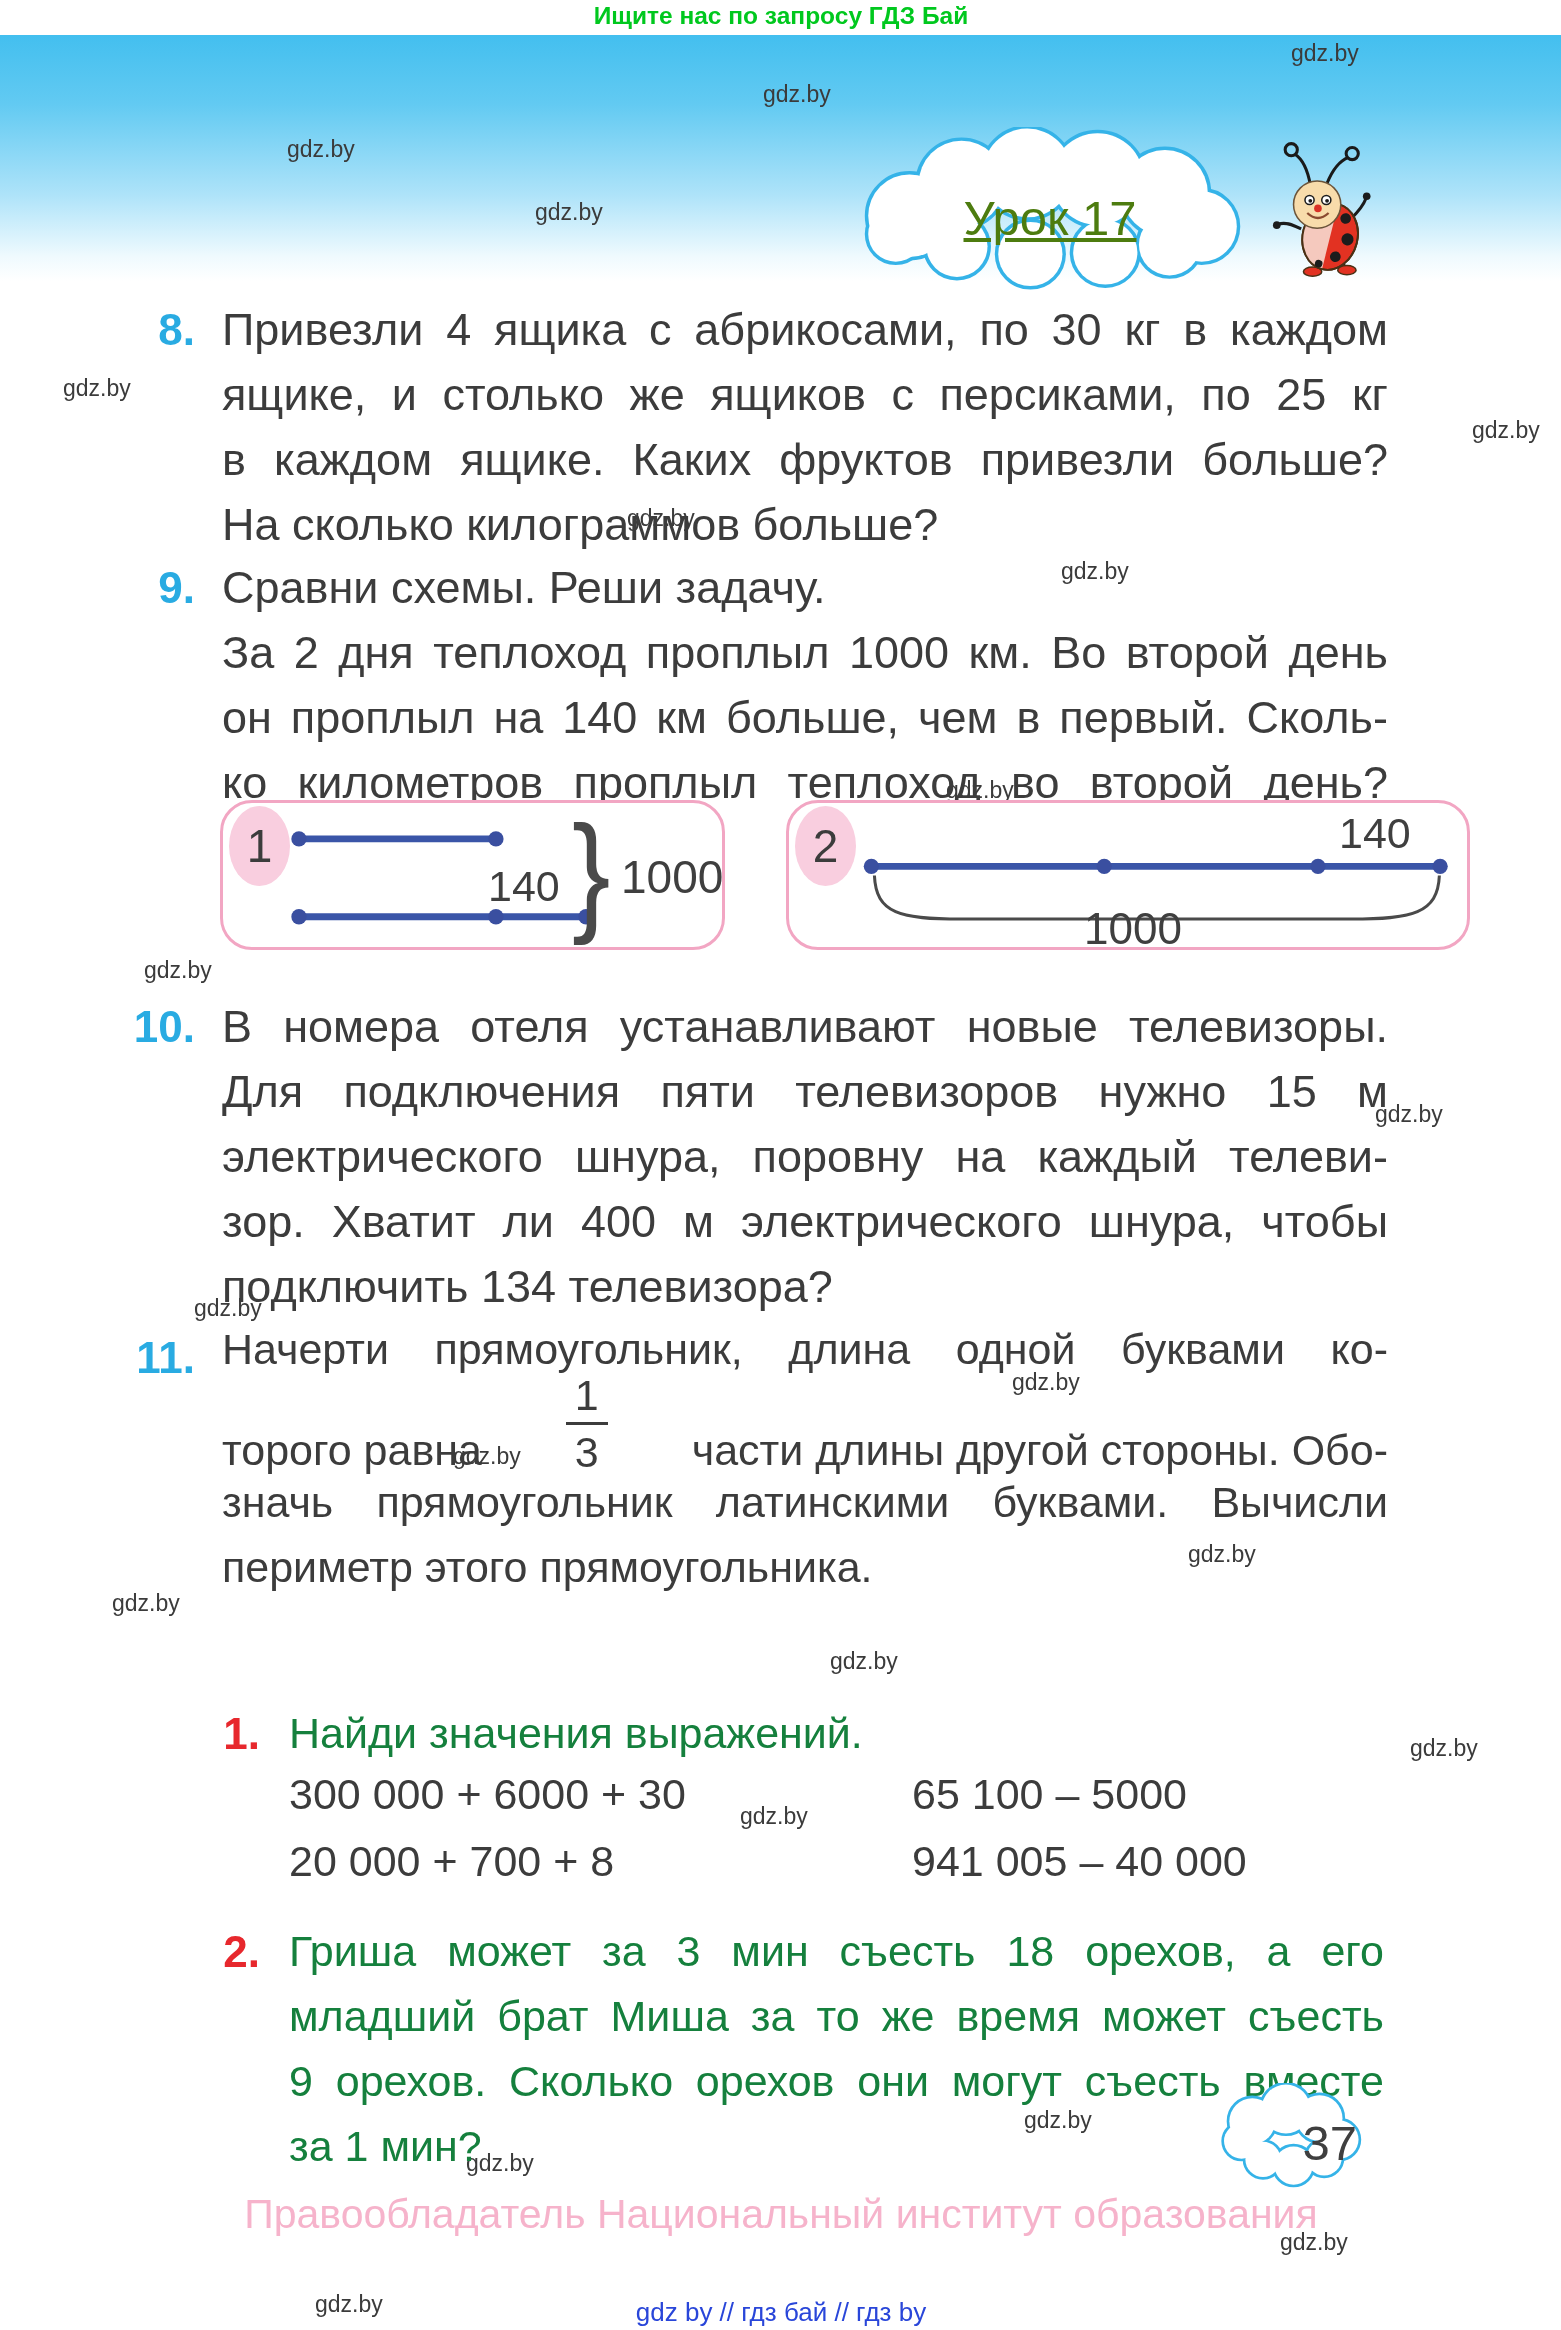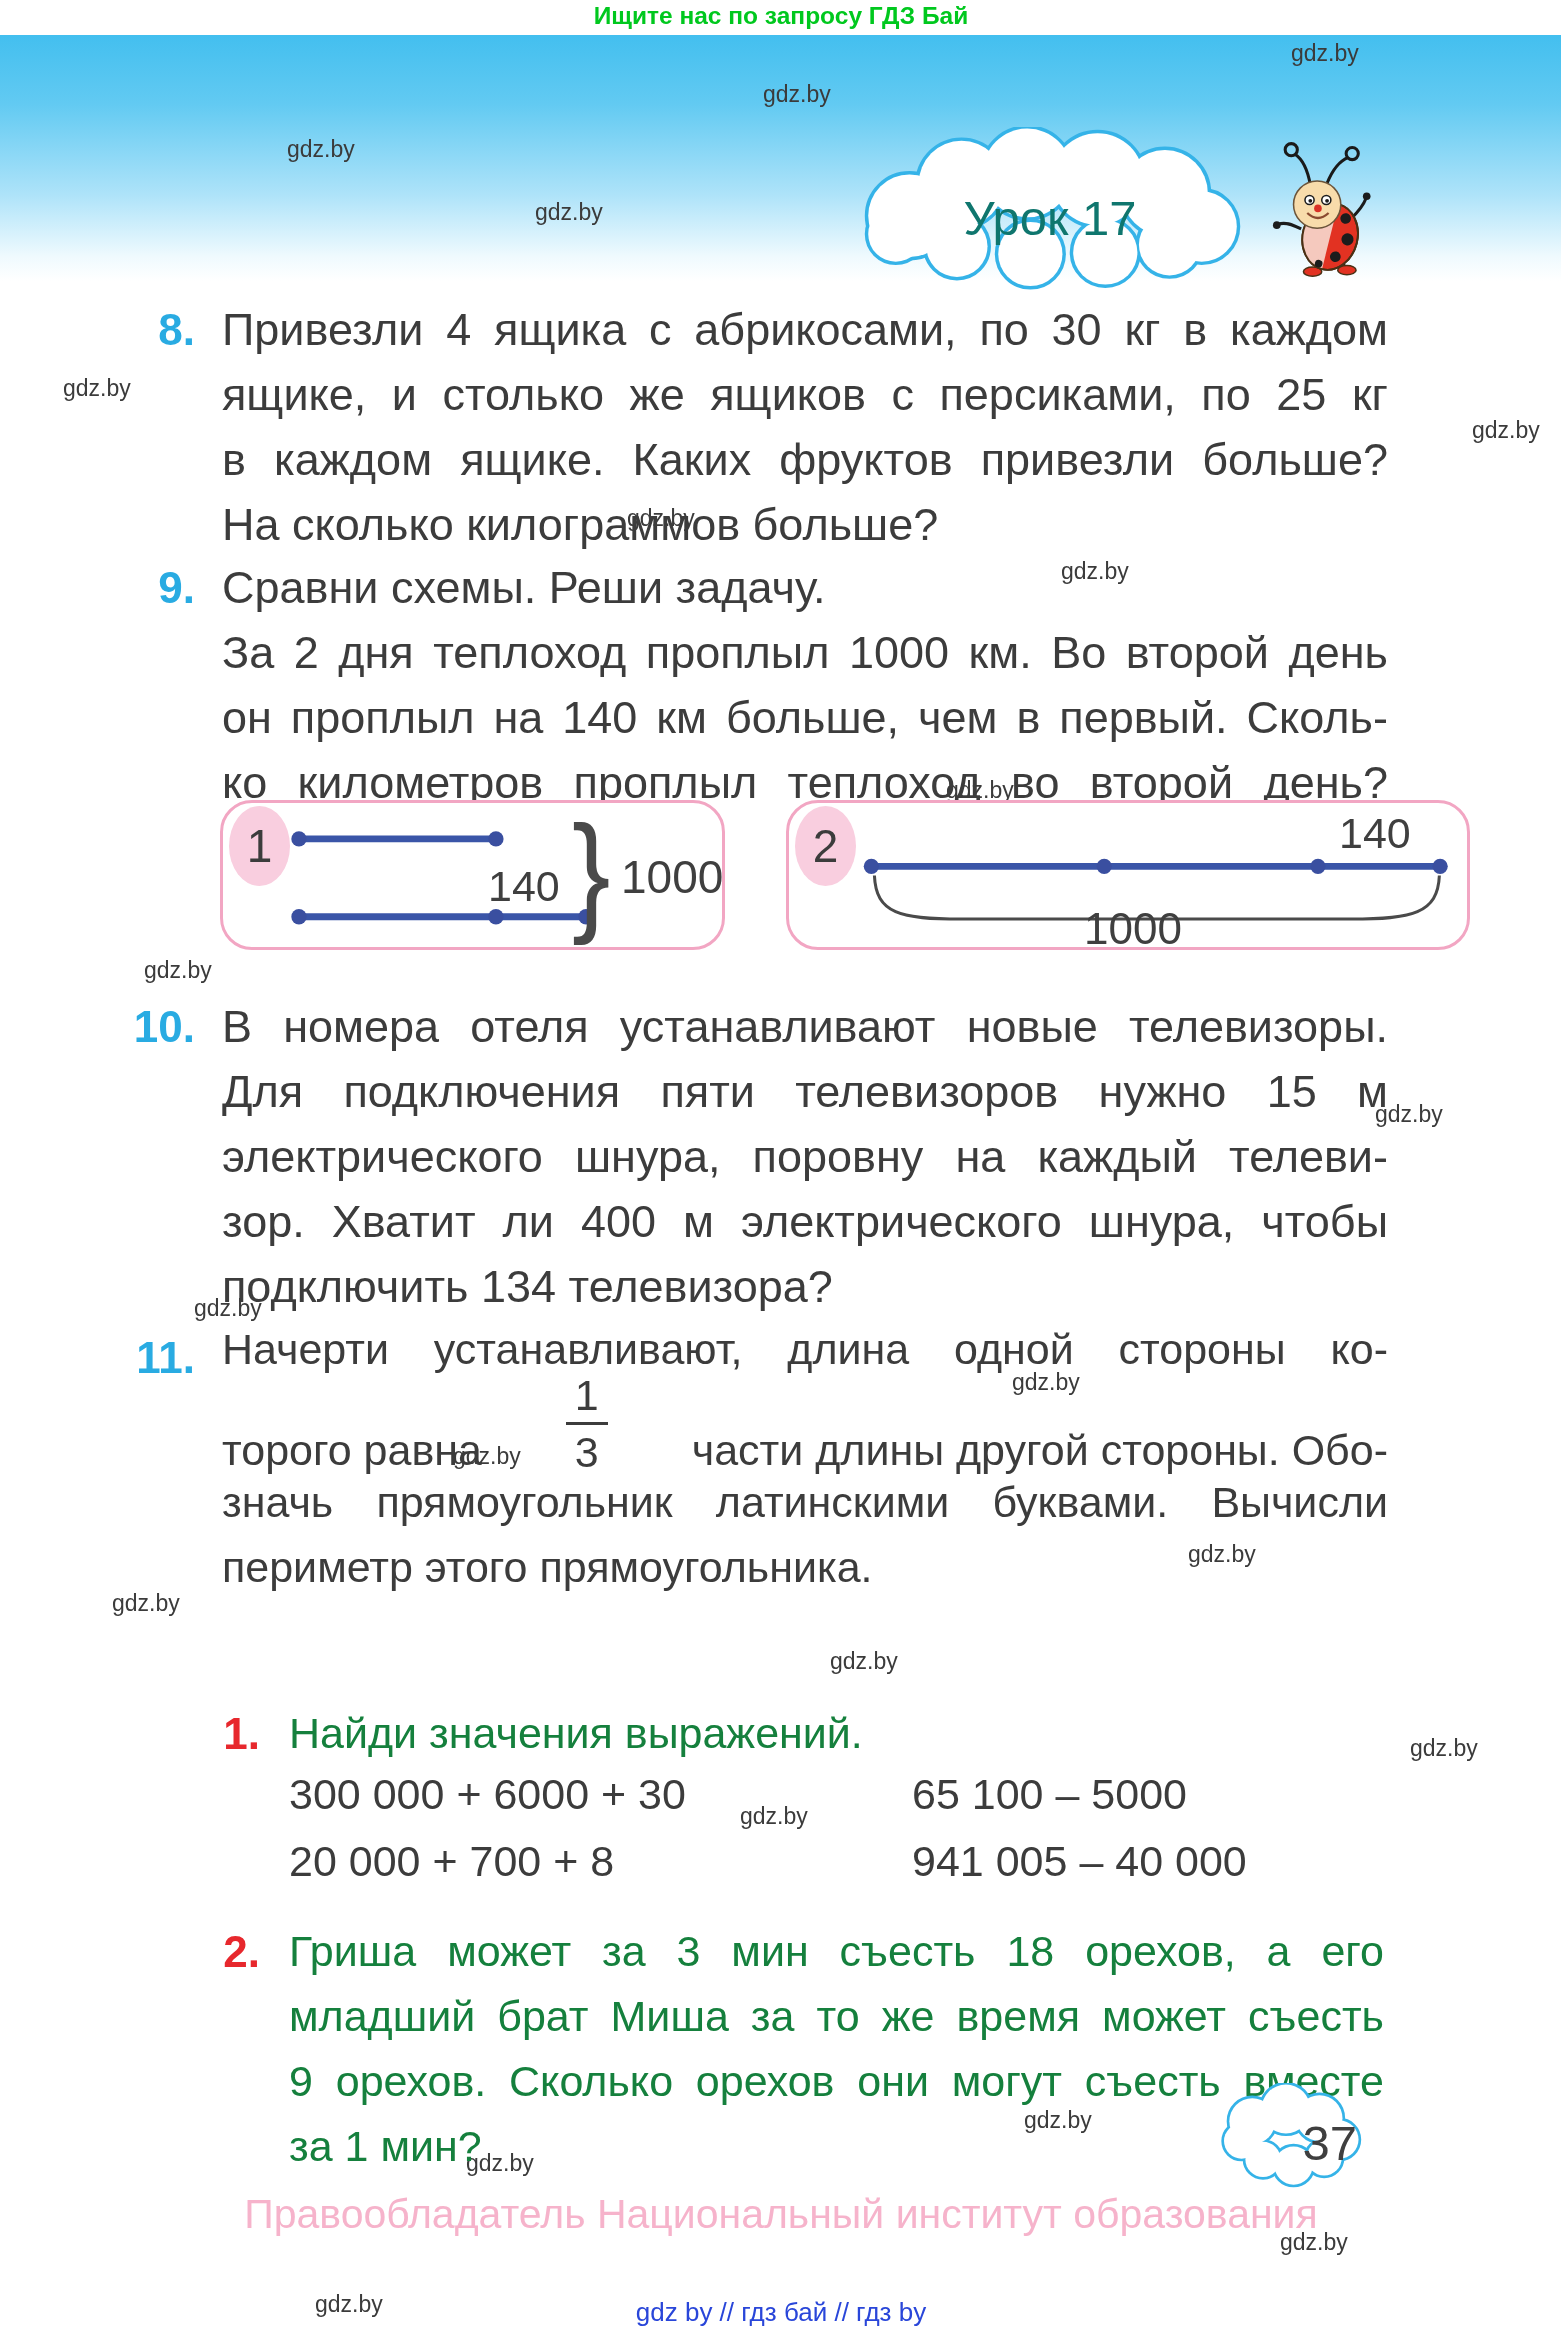--- a/index.html
+++ b/index.html
@@ -4,21 +4,21 @@
 <style>
   html,body{margin:0;padding:0;background:#fff;}
   .page{position:relative;width:1562px;height:2330px;background:#ffffff;overflow:hidden;
         font-family:"Liberation Sans",sans-serif;color:#3c3c3c;}
   .promo{position:absolute;top:1.5px;left:0;right:0;text-align:center;
          font-size:24.5px;font-weight:700;color:#00C81E;}
   .sky{position:absolute;top:35px;left:0;width:100%;height:246px;
        background:linear-gradient(180deg,#43BFEF 0%,#62CAF2 28%,#AEE3F9 65%,#EFFAFE 90%,#ffffff 100%);}
   .wm{position:absolute;font-size:23px;color:#3b3b3b;white-space:nowrap;}
   .lesson-text{position:absolute;left:862px;top:190px;width:376px;text-align:center;
-               font-size:49px;color:#0f766e;}
+               font-size:49px;color:#4d7c0f;text-decoration:underline;}
   .pnum{position:absolute;left:88px;width:107px;text-align:right;
         font-size:44px;font-weight:bold;line-height:65px;}
   .blue{color:#29ABE2;}
   .red{color:#E7282D;}
   .tblock{position:absolute;left:222px;width:1166px;font-size:45px;line-height:65px;color:#3c3c3c;}
   .jl{text-align:justify;text-align-last:justify;}
   .ll{text-align:left;}
   .aline{position:absolute;left:222px;width:1166px;font-size:43px;color:#3c3c3c;}
   .fline{display:flex;align-items:flex-end;justify-content:space-between;height:136px;}
   .frac{display:inline-block;text-align:center;font-size:43px;line-height:1.05;color:#3c3c3c;}
@@ -182,21 +182,21 @@
   <div class="pnum blue" style="top:994px">10.</div>
   <div class="tblock" style="top:994px">
     <div class="jl">В номера отеля устанавливают новые телевизоры.</div>
     <div class="jl">Для подключения пяти телевизоров нужно 15 м</div>
     <div class="jl">электрического шнура, поровну на каждый телеви-</div>
     <div class="jl">зор. Хватит ли 400 м электрического шнура, чтобы</div>
     <div class="ll">подключить 134 телевизора?</div>
   </div>
 
   <div class="pnum blue" style="top:1325px">11.</div>
-  <div class="aline jl" style="top:1325px">Начерти устанавливают, длина одной стороны ко-</div>
+  <div class="aline jl" style="top:1325px">Начерти прямоугольник, длина одной буквами ко-</div>
   <div class="aline fline" style="top:1339px">
     <span>торого равна</span>
     <span class="frac">
       <span class="fn" style="display:block">1</span>
       <span class="fd" style="display:block">3</span>
     </span>
     <span>части длины другой стороны. Обо-</span>
   </div>
   <div class="aline ll" style="top:1543px">периметр этого прямоугольника.</div>
   <div class="aline jl" style="top:1478px">значь прямоугольник латинскими буквами. Вычисли</div>

